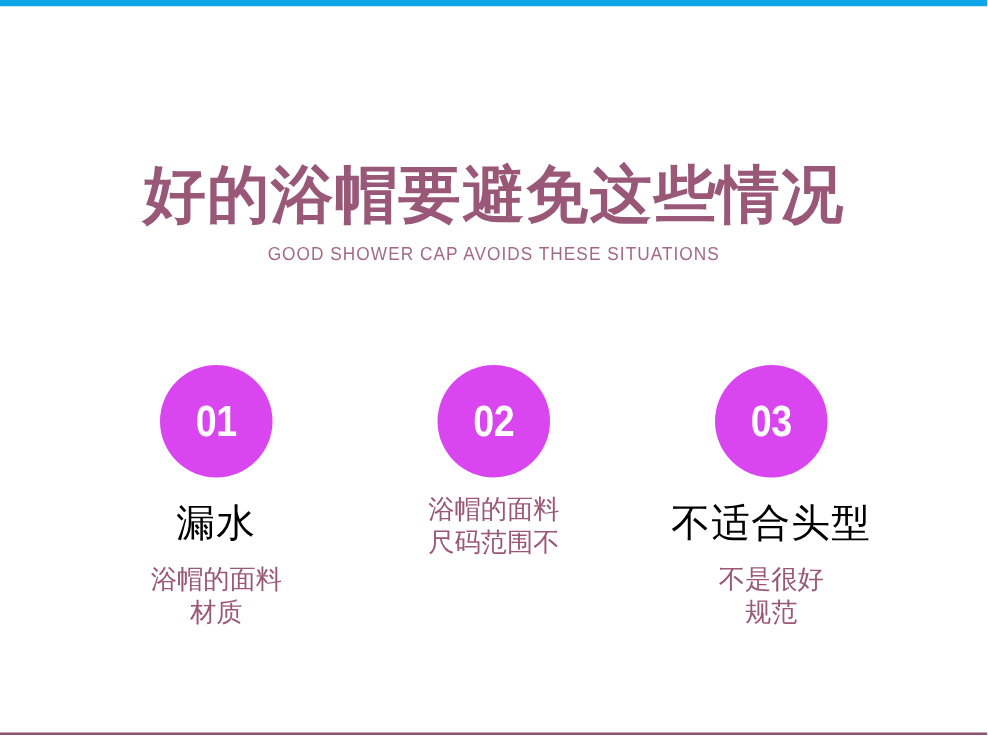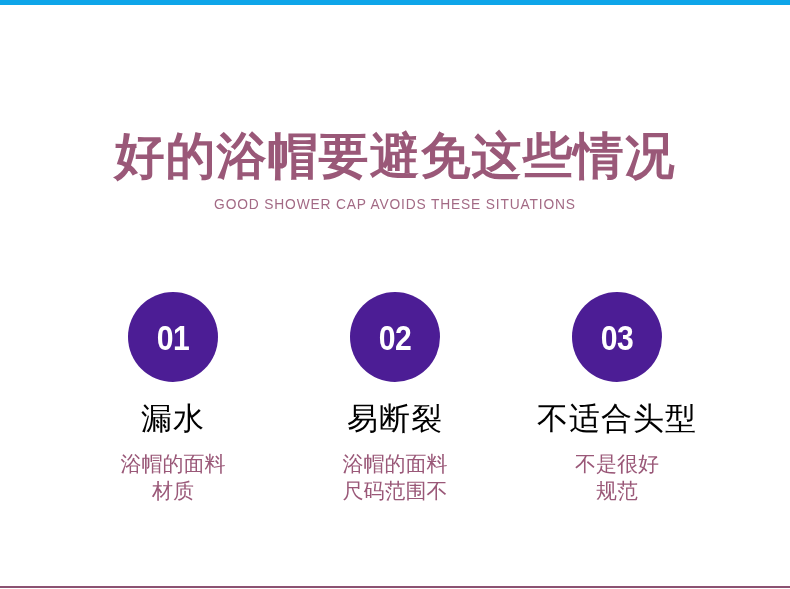--- a/index.html
+++ b/index.html
@@ -61,21 +61,21 @@
   .column {
     width: 222px;
     display: flex;
     flex-direction: column;
     align-items: center;
   }
   .badge {
     width: 90px;
     height: 90px;
     border-radius: 50%;
-    background: #4c1d95;
+    background: #d946ef;
     display: flex;
     align-items: center;
     justify-content: center;
   }
   .badge-number {
     color: #ffffff;
     font-size: 35px;
     line-height: 35px;
     font-weight: 700;
     letter-spacing: -0.5px;
@@ -135,21 +135,20 @@
       <div class="col-desc">
         <span class="line">浴帽的面料</span>
         <span class="line">材质</span>
       </div>
     </div>
 
     <div class="column">
       <div class="badge">
         <span class="badge-number">02</span>
       </div>
-      <div class="col-title">易断裂</div>
       <div class="col-desc">
         <span class="line">浴帽的面料</span>
         <span class="line">尺码范围不</span>
       </div>
     </div>
 
     <div class="column">
       <div class="badge">
         <span class="badge-number">03</span>
       </div>

